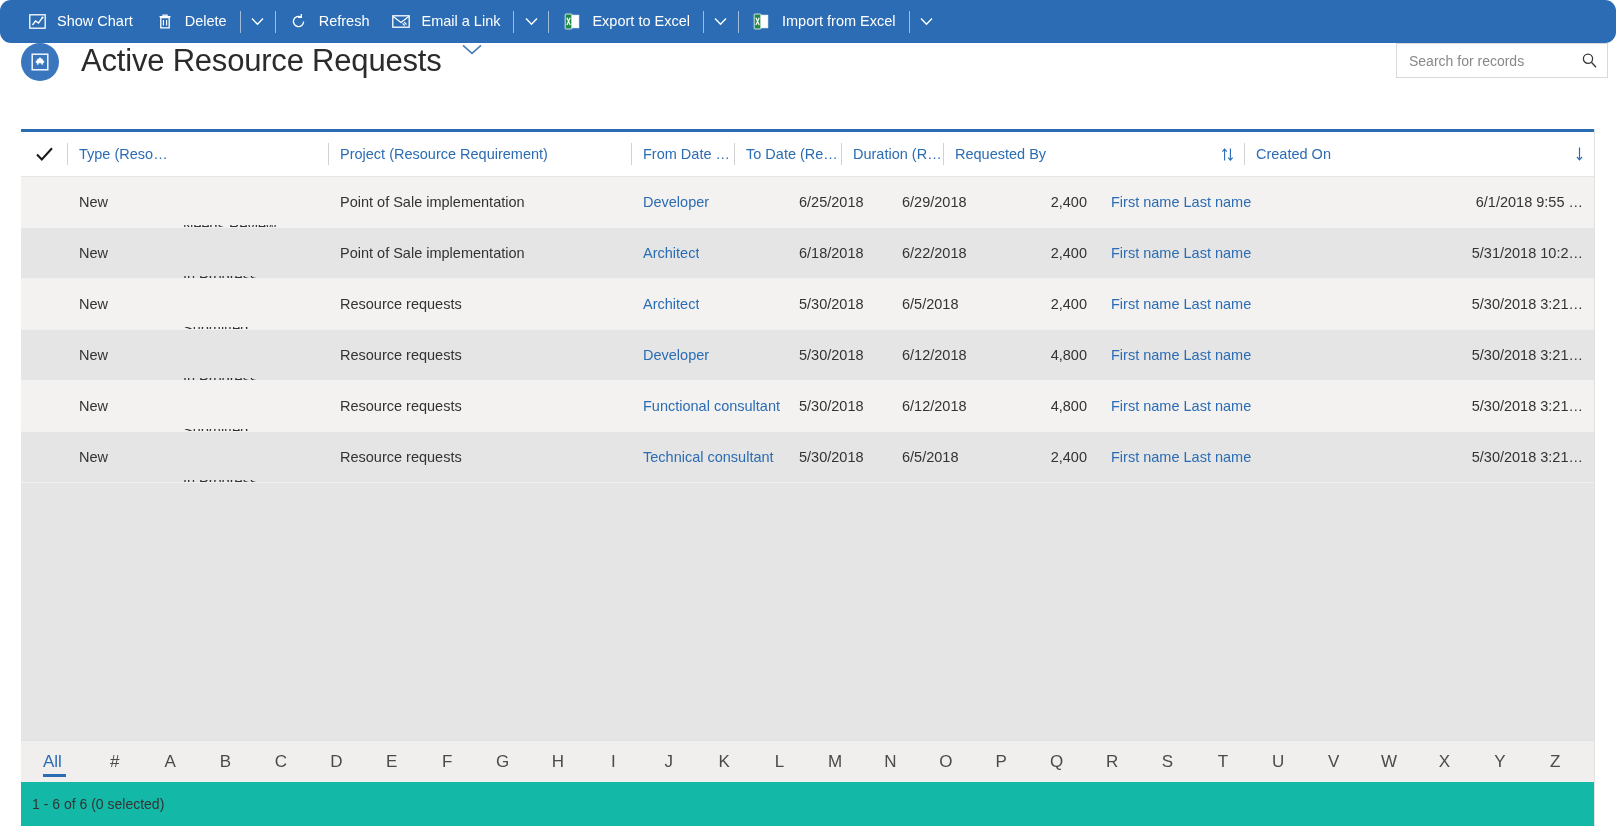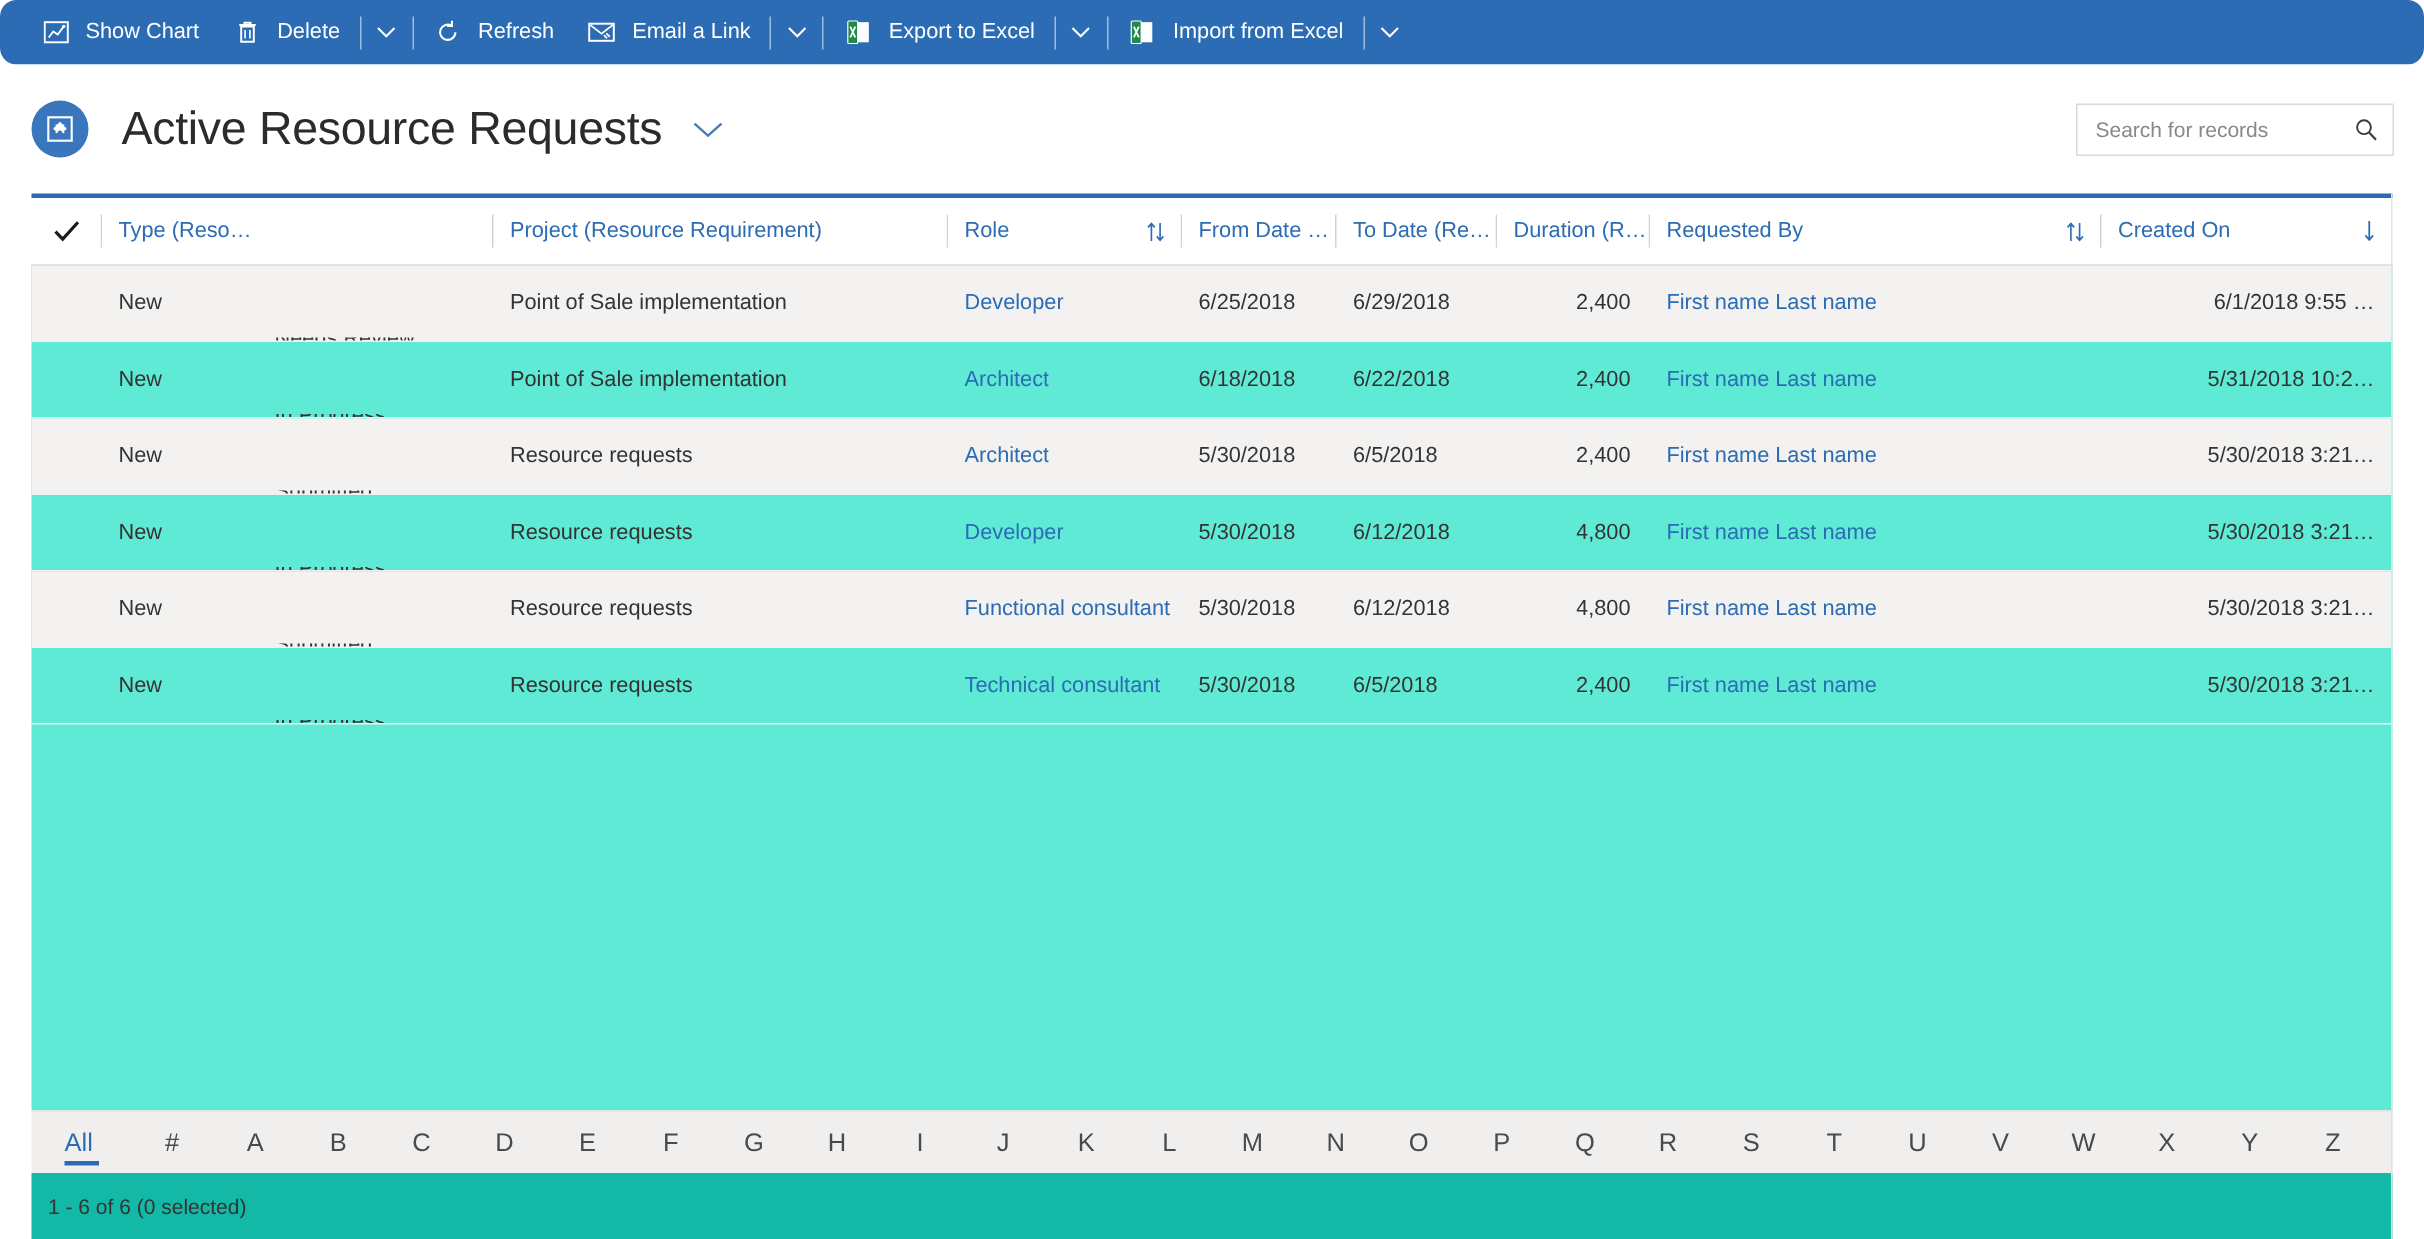--- a/index.html
+++ b/index.html
@@ -63,22 +63,22 @@
     background: rgba(255,255,255,0.55);
     margin: 0 2px;
     flex: 0 0 auto;
   }
 
   
   .page-header {
     height: 86px;
     background: #ffffff;
     display: flex;
-    align-items: center;
-    padding: 0 20px 0 21px;
+    align-items: flex-start;
+    padding: 0 8px 0 21px;
     box-sizing: border-box;
     position: relative;
   }
   .entity-avatar {
     width: 38px;
     height: 38px;
     border-radius: 50%;
     background: #3a76bd;
     display: flex;
     align-items: center;
@@ -185,21 +185,21 @@
     color: #2b6cb4;
     font-size: 13px;
     flex: 0 0 auto;
   }
   .th.check {
     padding-left: 0;
     justify-content: center;
     cursor: pointer;
   }
 
-  .grid-body { flex: 1 1 auto; background: #5eead4; overflow: hidden; }
+  .grid-body { flex: 1 1 auto; background: #e5e5e5; overflow: hidden; }
   .tr {
     height: 50px;
     display: flex;
     align-items: stretch;
     border-bottom: 1px solid #f0f0f0;
     cursor: pointer;
   }
   .tr.alt { background: #f3f2f1; }
   .td {
     display: flex;
@@ -427,29 +427,20 @@
           <path d="M3.6 13.6 V2.2 M1.4 4.6 L3.6 2.0 L5.8 4.6" fill="none" stroke="#2b6cb4" stroke-width="1.1"></path>
           <path d="M9.4 1.6 V13.0 M7.2 10.6 L9.4 13.2 L11.6 10.6" fill="none" stroke="#2b6cb4" stroke-width="1.1"></path>
         </svg>
       </span>
     </div>
 
     <div class="th c-proj">
       <span class="thlabel">Project (Resource Requirement)</span>
     </div>
 
-    <div class="th c-role">
-      <span class="thlabel">Role</span>
-      <span class="sort-ico">
-        <svg width="13" height="15" viewBox="0 0 13 15">
-          <path d="M3.6 13.6 V2.2 M1.4 4.6 L3.6 2.0 L5.8 4.6" fill="none" stroke="#2b6cb4" stroke-width="1.1"></path>
-          <path d="M9.4 1.6 V13.0 M7.2 10.6 L9.4 13.2 L11.6 10.6" fill="none" stroke="#2b6cb4" stroke-width="1.1"></path>
-        </svg>
-      </span>
-    </div>
 
     <div class="th c-from">
       <span class="thlabel">From Date (…</span>
     </div>
 
     <div class="th c-to">
       <span class="thlabel">To Date (Re…</span>
     </div>
 
     <div class="th c-dur">

